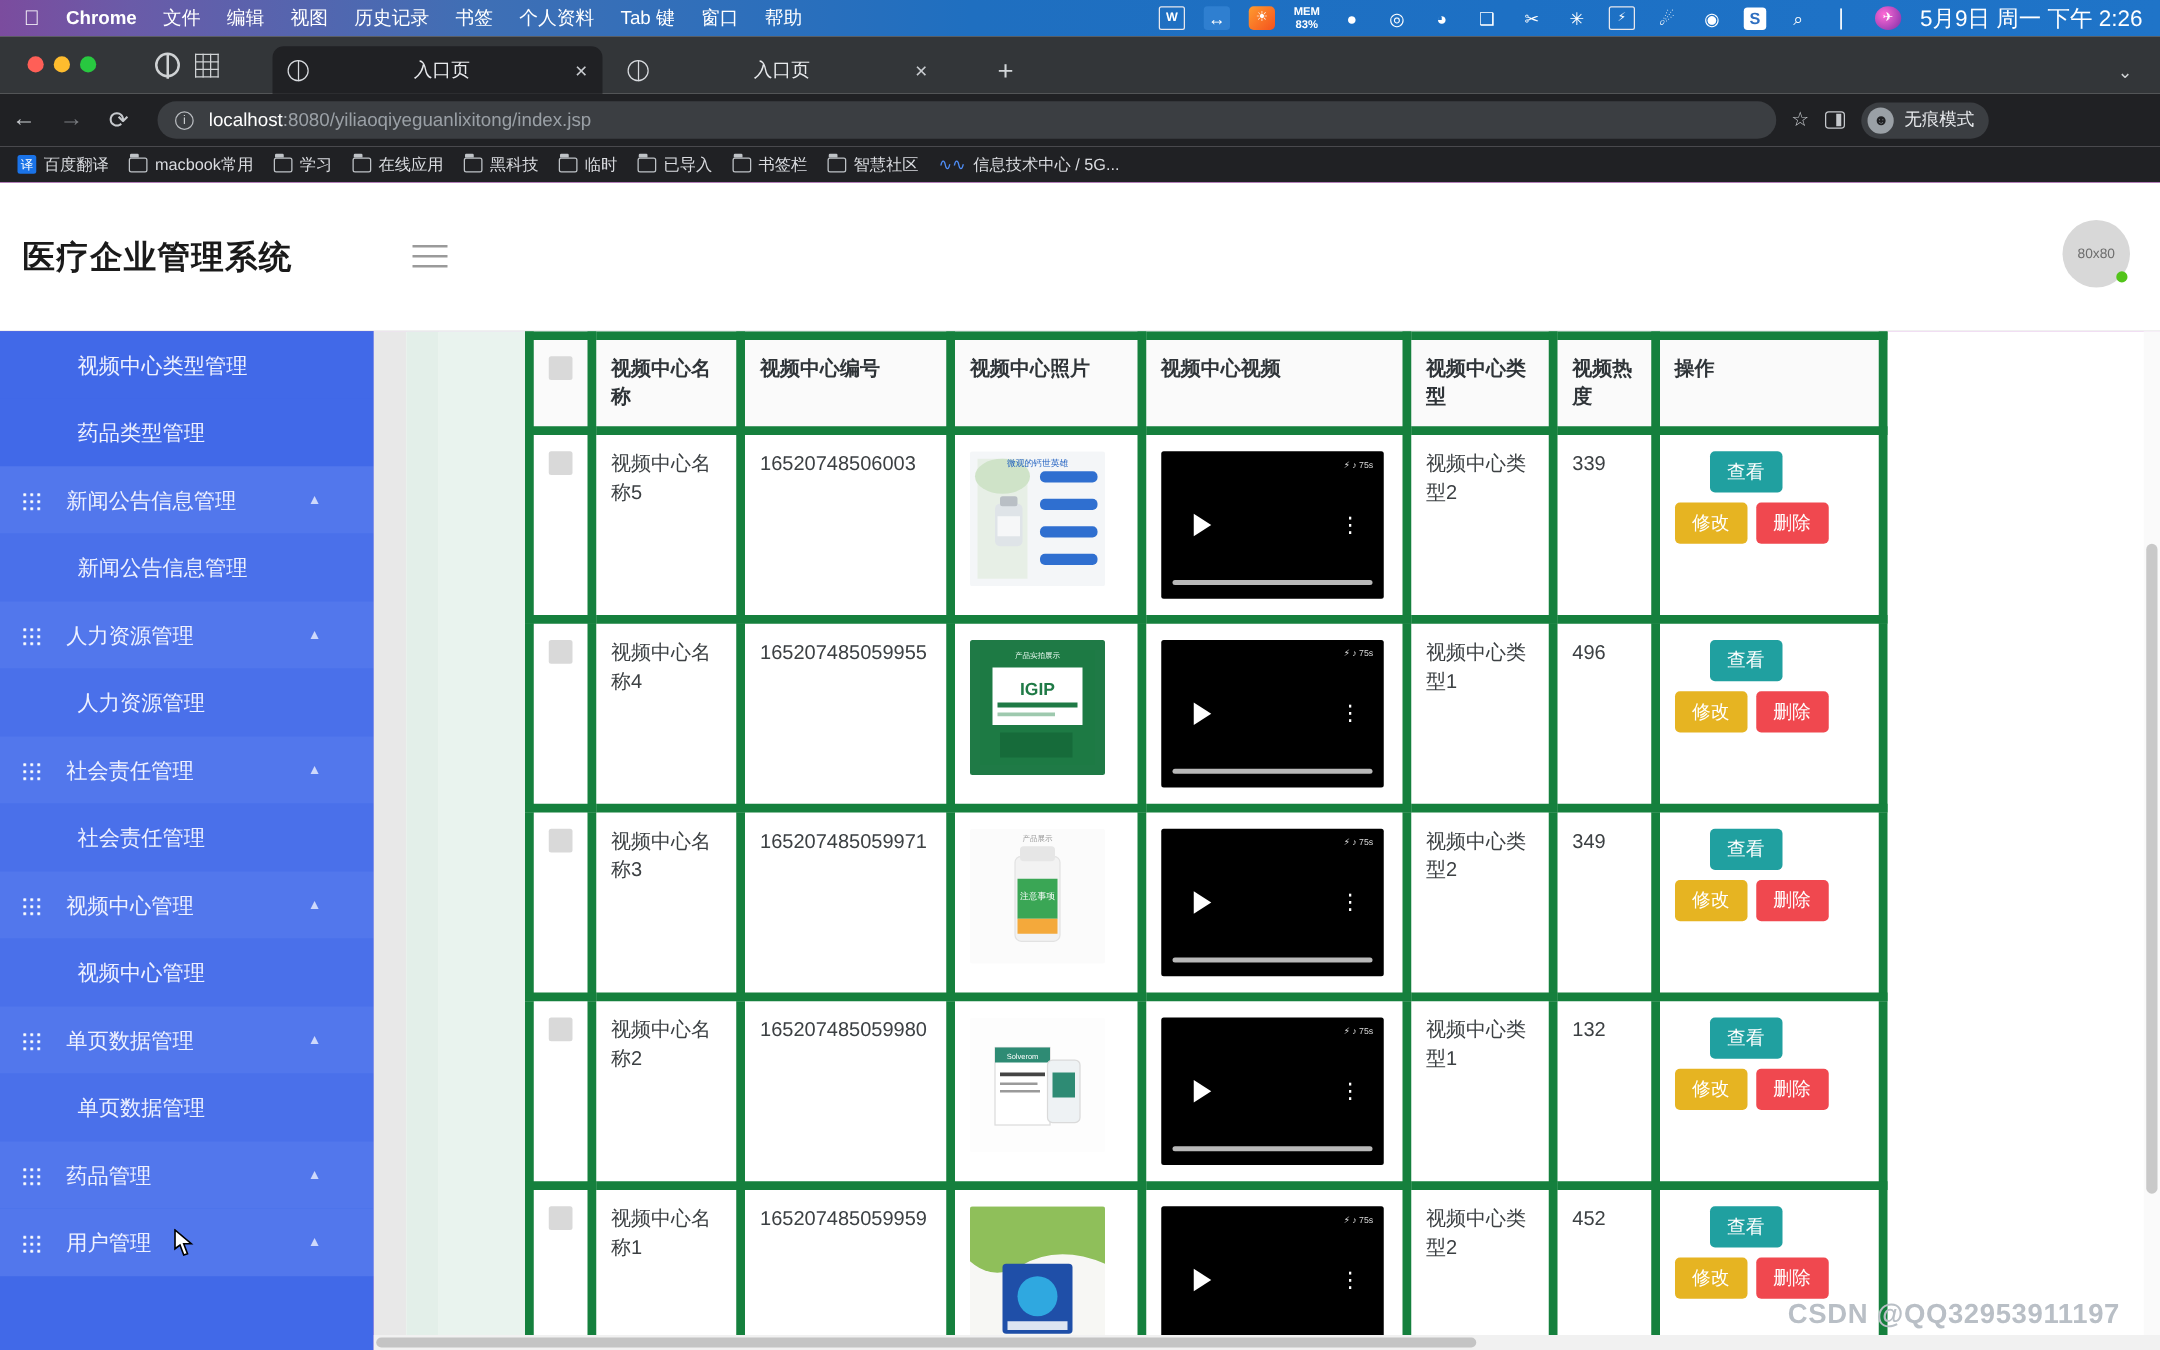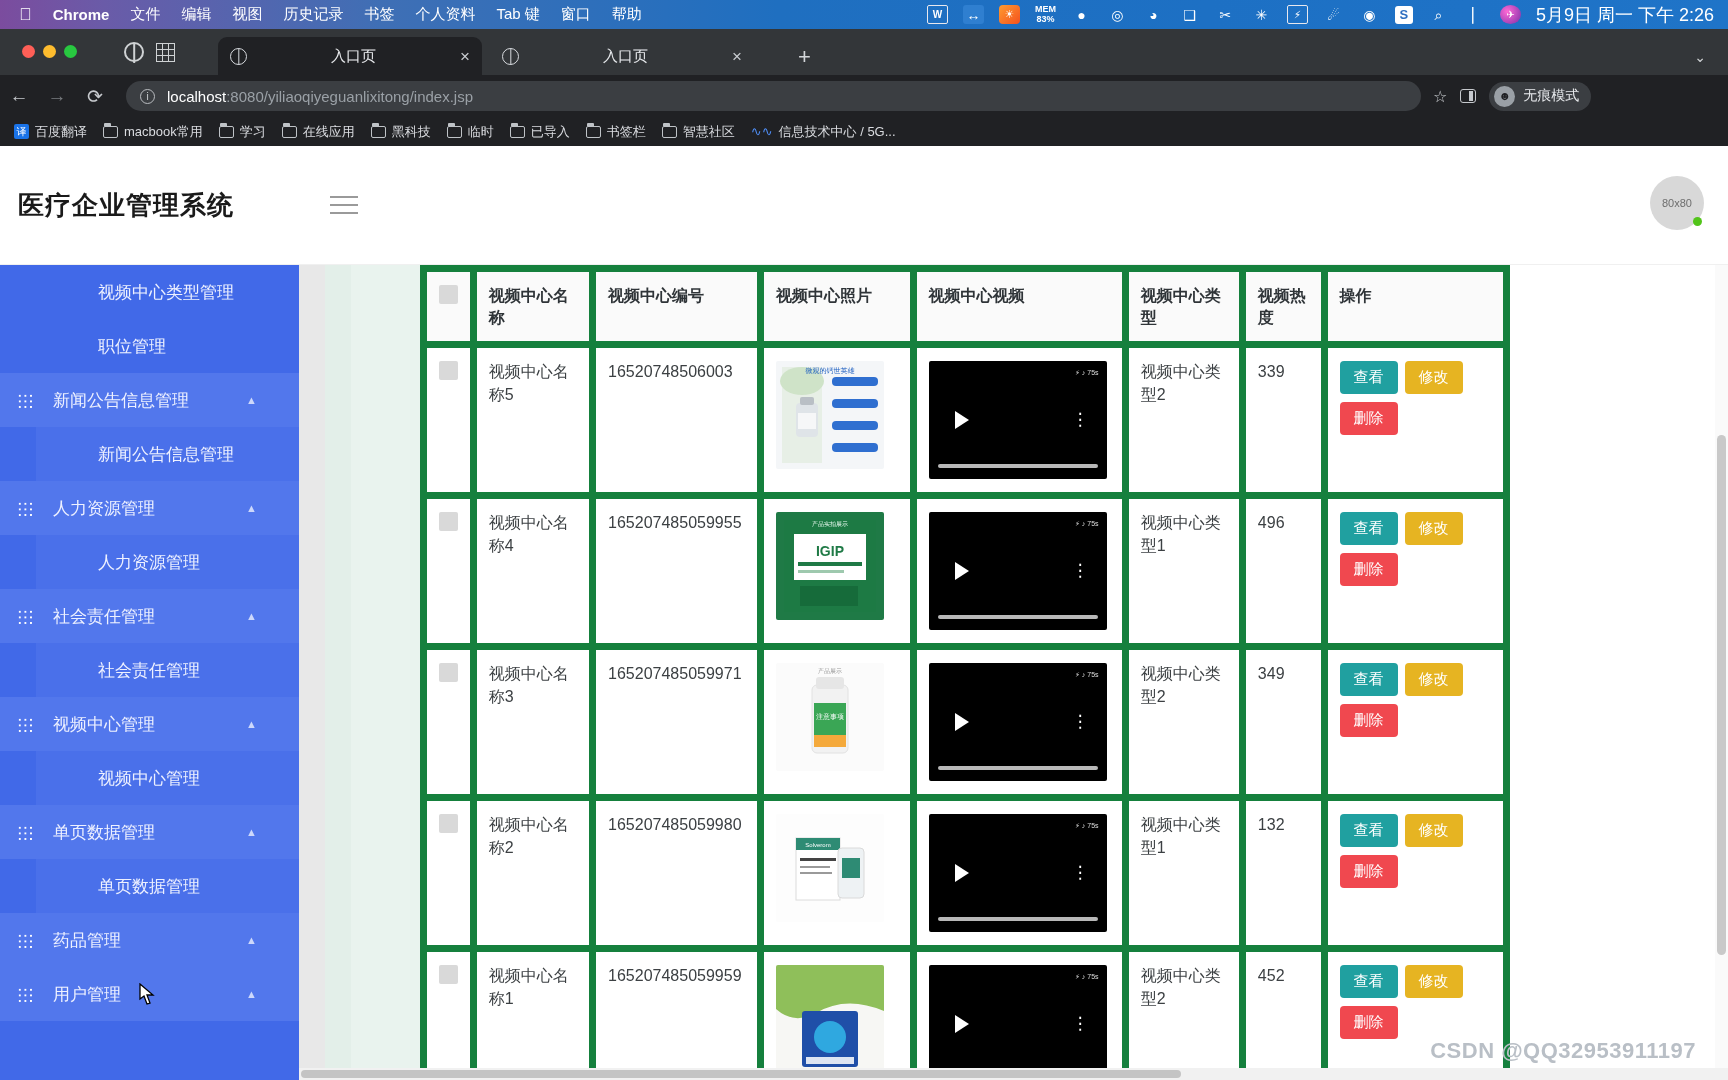--- a/index.html
+++ b/index.html
@@ -119,21 +119,21 @@
   .avatar .dot { position: absolute; right: 2px; bottom: 4px; width: 9px; height: 9px; border-radius: 50%; background: #52c41a; }
 
   .sidebar {
     position: absolute; top: 119px; left: 0; width: 299px; bottom: 0;
     background: #4169e8; overflow: hidden;
   }
   .menu-item {
     height: 54px; display: flex; align-items: center; color: #eef1ff; font-size: 17px; position: relative;
   }
   .menu-item.parent { background: #5277ec; padding-left: 16px; }
-  .menu-item.child { background: #4169e8; padding-left: 62px; margin-left: 36px; }
+  .menu-item.child { background: #4169e8; padding-left: 62px; }
   .menu-item.child.hl { background: #4a70ea; }
   .menu-item .gridicon {
     width: 17px; height: 17px; margin-right: 20px; flex: none;
     background-image: radial-gradient(circle, #fff 1.1px, transparent 1.2px);
     background-size: 5.6px 5.6px; background-position: 1px 1px;
   }
   .menu-item .caret { position: absolute; right: 42px; color: #cdd8fb; font-size: 11px; }
 
   .content { position: absolute; top: 119px; left: 299px; right: 0; bottom: 0; background: #fff; overflow: hidden; }
   .stripe1 { position: absolute; left: 0; top: 0; width: 26px; bottom: 0; background: #e8e8e8; }
@@ -155,21 +155,21 @@
   }
   .video .play {
     position: absolute; left: 26px; top: 50%; transform: translateY(-50%);
     width: 0; height: 0; border-left: 14px solid #fff; border-top: 9px solid transparent; border-bottom: 9px solid transparent;
   }
   .video .kebab { position: absolute; right: 18px; top: 50%; transform: translateY(-50%); color: #fff; font-size: 17px; letter-spacing: 0; line-height: 0.55; }
   .video .topicons { position: absolute; right: 8px; top: 7px; color: #fff; font-size: 7px; opacity: .85; }
   .video .bar { position: absolute; left: 9px; right: 9px; bottom: 11px; height: 4px; background: #b8b8b8; border-radius: 2px; }
   .btn { display: inline-block; border: none; border-radius: 4px; color: #fff; font-size: 15px;
          padding: 7px 14px; margin: 0 7px 8px 0; font-family: inherit; }
-  .btn.view { background: #20a0a0; }
+  .btn.view { background: #20a0a0; margin-left: 28px; }
   .btn.edit { background: #e6b422; }
   .btn.del { background: #f0484f; }
 
   .scrolltrack { position: absolute; right: 0; top: 0; width: 13px; bottom: 0; background: #fafafa; }
   .scrollthumb { position: absolute; right: 2px; top: 170px; width: 9px; height: 520px; background: #c9c9c9; border-radius: 5px; }
 
   .hscroll { position: absolute; left: 299px; right: 0; bottom: 0; height: 12px; background: #f1f1f1; }
   .hscroll i { position: absolute; left: 2px; top: 2px; width: 880px; height: 8px; background: #c4c4c4; border-radius: 4px; display:block; }
 
   .statusbar {
@@ -318,21 +318,21 @@
         <span>80x80</span>
         <span class="dot"></span>
       </div>
     </div>
 
     <div class="sidebar">
       <div class="menu-item child">
         <span>视频中心类型管理</span>
       </div>
       <div class="menu-item child">
-        <span>职位管理</span>
+        <span>药品类型管理</span>
       </div>
       <div class="menu-item parent">
         <span class="gridicon"></span>
         <span>新闻公告信息管理</span>
         <span class="caret">▲</span>
       </div>
       <div class="menu-item child hl">
         <span>新闻公告信息管理</span>
       </div>
       <div class="menu-item parent">

